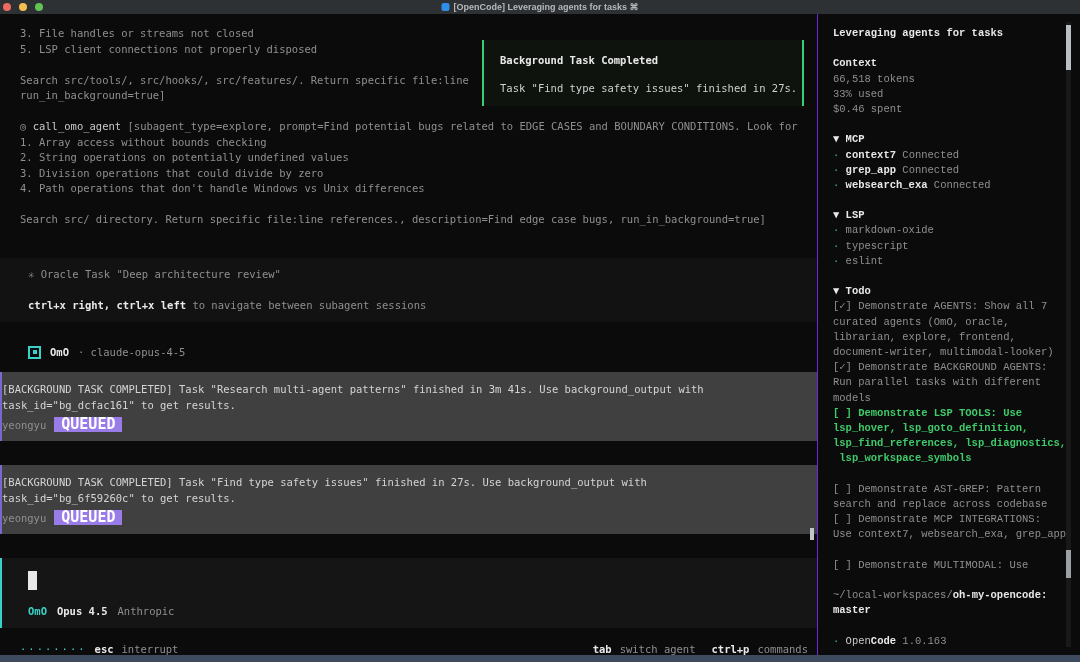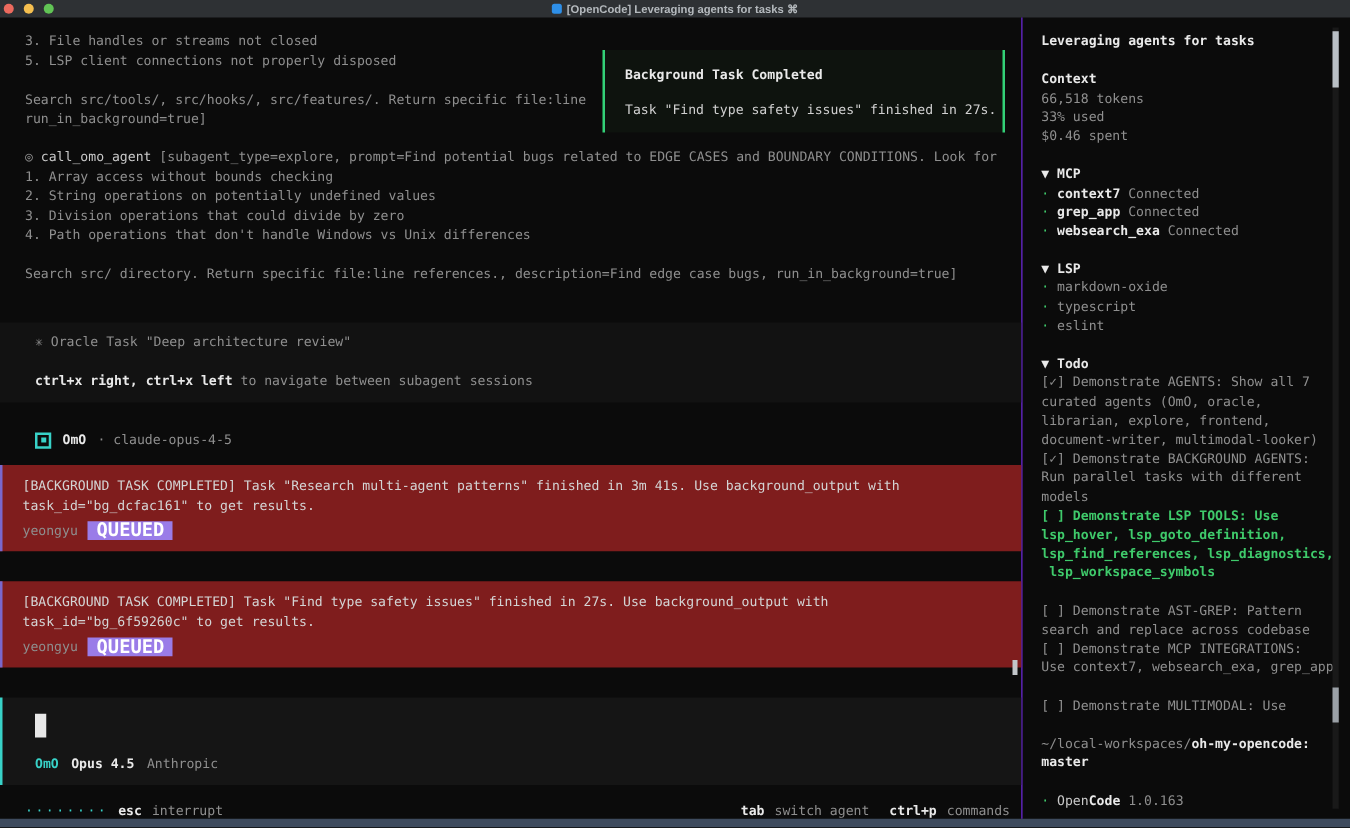--- a/index.html
+++ b/index.html
@@ -11,21 +11,21 @@
   .titlebar{height:14px;background:#2e3134;display:flex;align-items:center;position:relative;}
   .traffic{display:flex;gap:8px;padding-left:3px;}
   .tl{width:8px;height:8px;border-radius:50%;display:block;}
   .tl.red{background:#ec6a5e}.tl.yellow{background:#f5bf4f}.tl.green{background:#61c455}
   .titletext{position:absolute;left:50%;transform:translateX(-50%);display:flex;align-items:center;gap:4px;
     color:#b4b9bd;font-family:"Liberation Sans",sans-serif;font-size:9px;font-weight:bold;white-space:nowrap;}
   .appicon{width:8px;height:8px;background:#2e8fe8;border-radius:2px;display:inline-block;}
   
   .app{display:flex;height:641px;}
   .main{width:818px;box-sizing:border-box;position:relative;padding:12px 0 0 20px;border-right:1px solid #6d28d9;}
-  .sidebar{flex:1;position:relative;box-sizing:border-box;padding:12px 16px 0 15px;overflow:hidden;}
+  .sidebar{flex:1;position:relative;box-sizing:border-box;padding:12px 16px 0 15px;overflow:hidden;font-family:Liberation Mono, monospace;}
   .bottom-strip{height:7px;background:#3e4b5e;}
   
   .tline{height:15.5px;line-height:15.5px;white-space:pre;}
   .sidebar .tline{height:15.2px;line-height:15.2px;}
   .c-dim{color:#8f8f8f}
   .c-white{color:#c9c9c9}
   .c-bold{color:#e9e9e9;font-weight:bold}
   .c-teal{color:#38d2c8}
   .c-tealbold{color:#38d2c8;font-weight:bold}
   .c-green{color:#3fca6b}
@@ -36,22 +36,22 @@
   .toast-title{color:#e9e9e9;font-weight:bold;height:15px;line-height:15px;white-space:pre;}
   .toast-body{color:#d0d0d0;margin-top:13px;height:15px;line-height:15px;white-space:pre;}
   
   .oracle{background:#121212;margin:30px 0 0 -20px;width:calc(100% + 20px);box-sizing:border-box;padding:9px 0 9px 28px;}
   
   .agent-row{margin:22px 0 0 8px;display:flex;align-items:center;gap:9px;height:16px;}
   .agent-icon{width:13px;height:13px;border:2px solid #38d2c8;background:#0b0b0b;box-sizing:border-box;
     display:flex;align-items:center;justify-content:center;}
   .agent-icon-inner{width:4px;height:4px;background:#38d2c8;}
   
-  .card{background:#7f1d1d;border-left:2px solid #7a68cc;margin:12px 0 0 -20px;width:calc(100% + 20px);
-    box-sizing:border-box;padding:10px 16px 8px 16px;}
+  .card{background:#404040;border-left:2px solid #7a68cc;margin:12px 0 0 -20px;width:calc(100% + 20px);
+    box-sizing:border-box;padding:10px 16px 8px 0;}
   .card + .card{margin-top:24px;}
   .card-line{height:15.5px;line-height:15.5px;white-space:pre;color:#d4d4d4;}
   .card-footer{margin-top:3px;display:flex;align-items:center;gap:8px;height:17px;}
   .badge{background:#9a7ce8;color:#ffffff;font-weight:bold;font-size:15px;padding:1px 7px;line-height:13px;}
   
   .input-card{background:#151515;border-left:2px solid #38d2c8;margin:24px 0 0 -20px;width:calc(100% + 20px);
     box-sizing:border-box;padding:13px 16px 10px 26px;}
   .cursor{width:9px;height:19px;background:#e8e8e8;}
   .input-footer{margin-top:13px;display:flex;align-items:center;gap:10px;height:15px;white-space:pre;}
   

